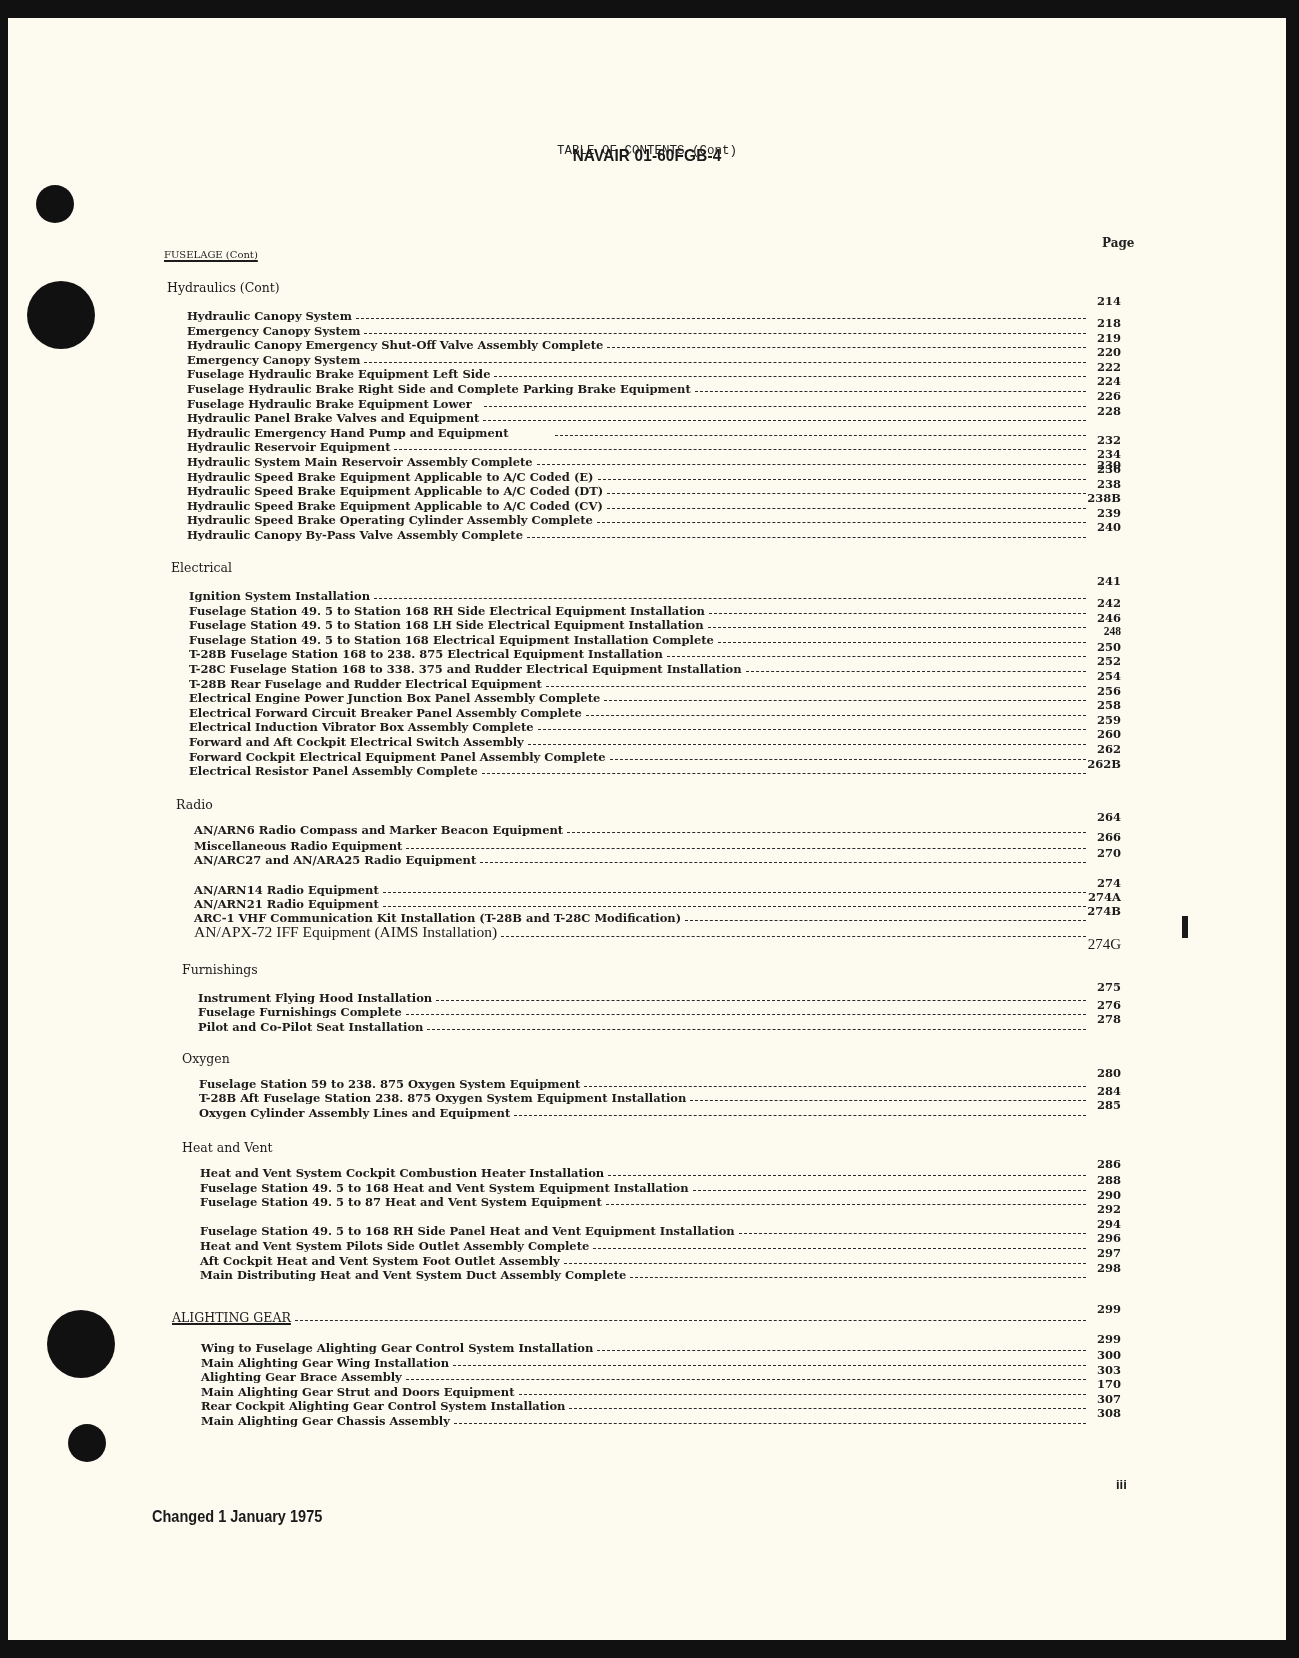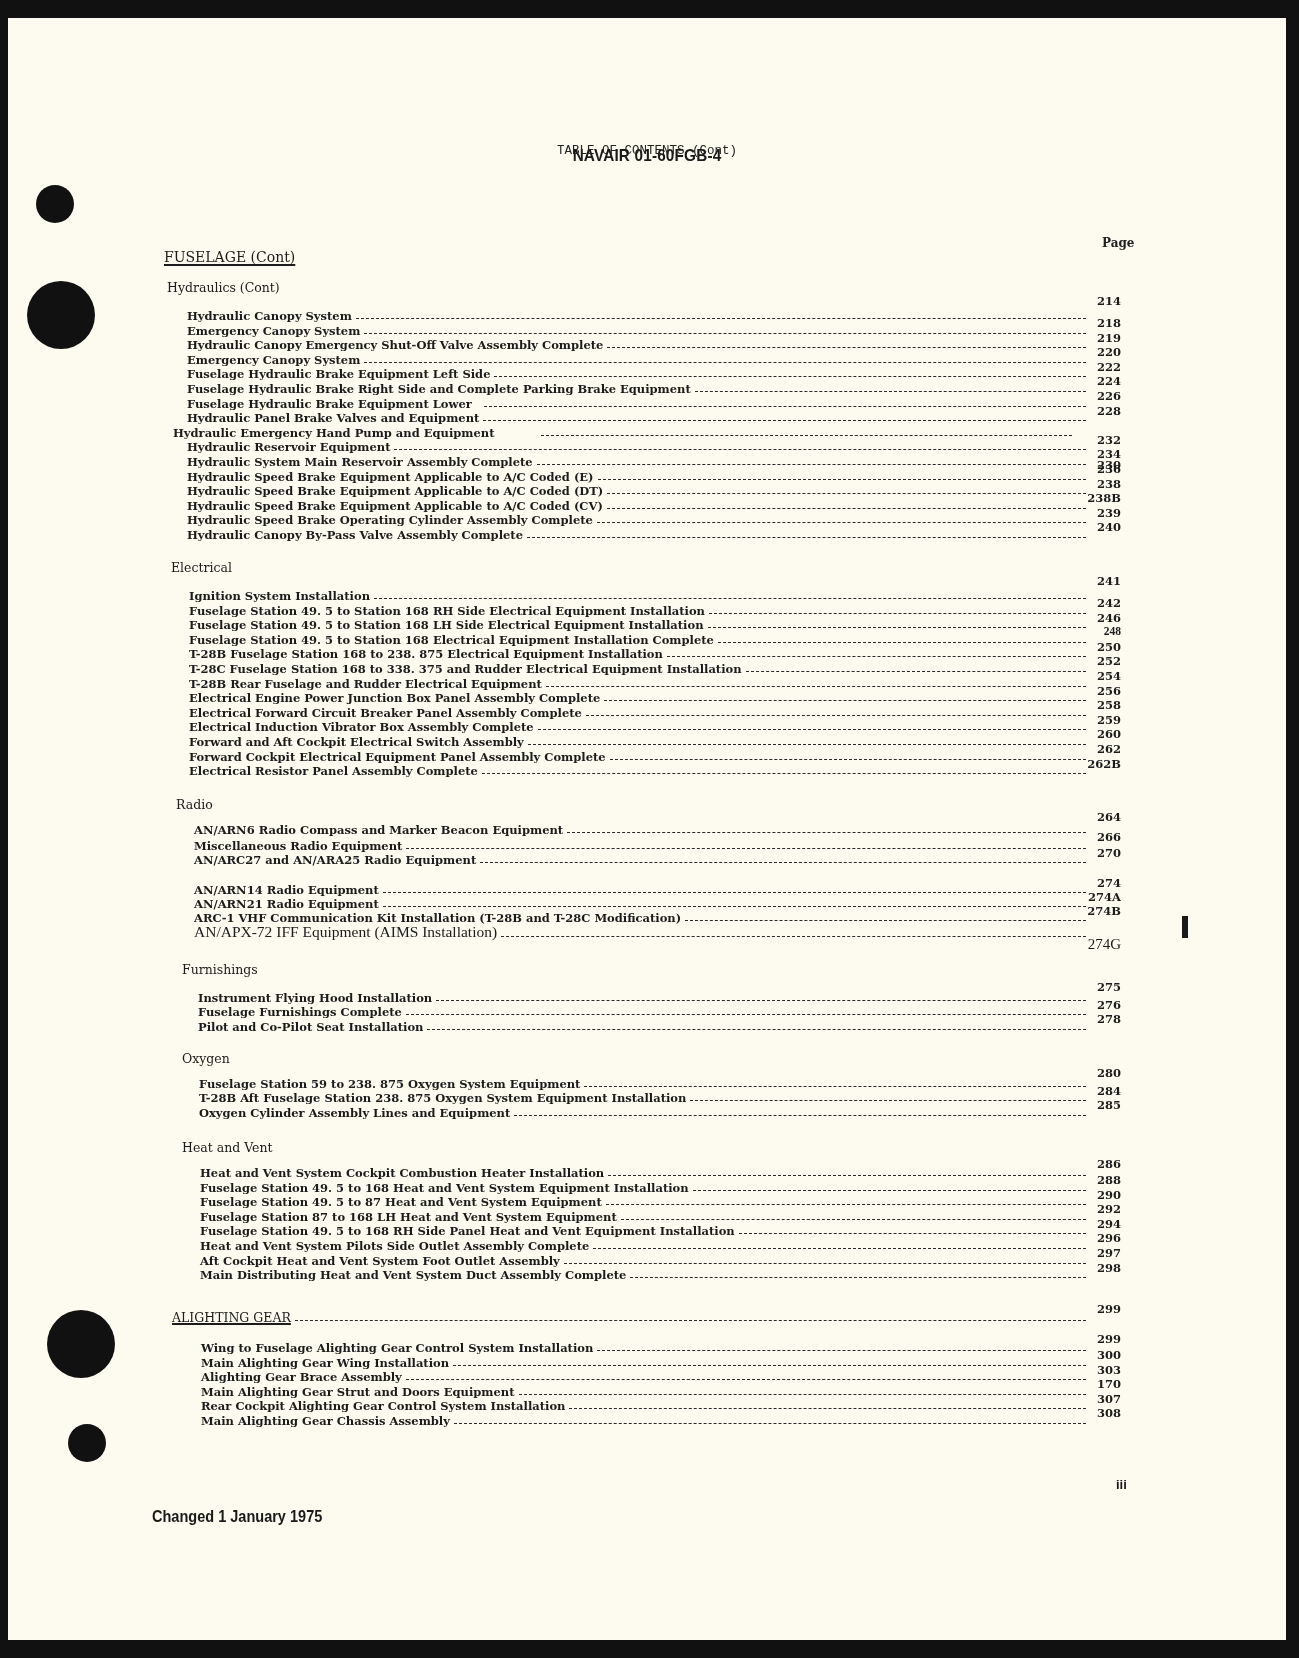--- a/index.html
+++ b/index.html
@@ -17,21 +17,21 @@
   .toc-title {
     position:absolute; left:0; width:100%; top:110px; text-align:center;
     font-family:"Liberation Mono", monospace; font-size:12.5px; color:#222;
   }
   .col-head {
     position:absolute; left:1152px; top:229px;
     font-family:"DejaVu Serif", serif; font-weight:bold; font-size:12px; color:#222;
   }
   .section {
     position:absolute; left:156px;
-    font-family:"DejaVu Serif", serif; font-size:14px; color:#1c1c1c;
+    font-family:"DejaVu Serif", serif; font-size:10px; color:#1c1c1c;
     text-decoration:underline; text-decoration-thickness:2px; text-underline-offset:2px;
   }
   .subhead { position:absolute; font-family:"DejaVu Serif", serif; font-size:12.5px; color:#1c1c1c; }
   .entry {
     position:absolute; height:15px; display:flex; align-items:flex-end;
     font-family:"DejaVu Serif", serif; font-weight:bold; font-size:11.5px; color:#1c1c1c;
     white-space:nowrap;
   }
   .entry .label { flex:0 0 auto; }
   .entry .leader {
@@ -112,21 +112,21 @@
     <div class="entry" style="left: 179px; top: 377.6px; width: 903px; gap: 8px;">
       <span class="label">Fuselage Hydraulic Brake Equipment Lower</span>
       <span class="leader"></span>
     </div>
     <div class="pagenum" style="left: 1063px; top: 385.6px;">228</div>
     <div class="entry" style="left: 179px; top: 392.2px; width: 903px;">
       <span class="label">Hydraulic Panel Brake Valves and Equipment</span>
       <span class="leader"></span>
     </div>
     <div class="pagenum" style="left: 1063px; top: 400.2px; margin-top: 40px;">230</div>
-    <div class="entry" style="left: 165px; top: 406.8px; width: 903px; gap: 43px;">
+    <div class="entry" style="left: 179px; top: 406.8px; width: 903px; gap: 43px;">
       <span class="label">Hydraulic Emergency Hand Pump and Equipment</span>
       <span class="leader"></span>
     </div>
     <div class="pagenum" style="left: 1063px; top: 414.8px;">232</div>
     <div class="entry" style="left: 179px; top: 421.4px; width: 903px;">
       <span class="label">Hydraulic Reservoir Equipment</span>
       <span class="leader"></span>
     </div>
     <div class="pagenum" style="left: 1063px; top: 429.4px;">234</div>
     <div class="entry" style="left: 179px; top: 436px; width: 903px;">
@@ -302,24 +302,20 @@
     <div class="entry" style="left: 192px; top: 1161.6px; width: 890px;">
       <span class="label">Fuselage Station 49. 5 to 168 Heat and Vent System Equipment Installation</span>
       <span class="leader"></span>
     </div>
     <div class="pagenum" style="left: 1063px; top: 1169.6px;">290</div>
     <div class="entry" style="left: 192px; top: 1176.2px; width: 890px;">
       <span class="label">Fuselage Station 49. 5 to 87 Heat and Vent System Equipment</span>
       <span class="leader"></span>
     </div>
     <div class="pagenum" style="left: 1063px; top: 1184.2px;">292</div>
-    <div class="entry" style="left: 192px; top: 1190.8px; width: 890px;">
-      <span class="label">Fuselage Station 87 to 168 LH Heat and Vent System Equipment</span>
-      <span class="leader"></span>
-    </div>
     <div class="pagenum" style="left: 1063px; top: 1198.8px;">294</div>
     <div class="entry" style="left: 192px; top: 1205.4px; width: 890px;">
       <span class="label">Fuselage Station 49. 5 to 168 RH Side Panel Heat and Vent Equipment Installation</span>
       <span class="leader"></span>
     </div>
     <div class="pagenum" style="left: 1063px; top: 1213.4px;">296</div>
     <div class="entry" style="left: 192px; top: 1220px; width: 890px;">
       <span class="label">Heat and Vent System Pilots Side Outlet Assembly Complete</span>
       <span class="leader"></span>
     </div>

